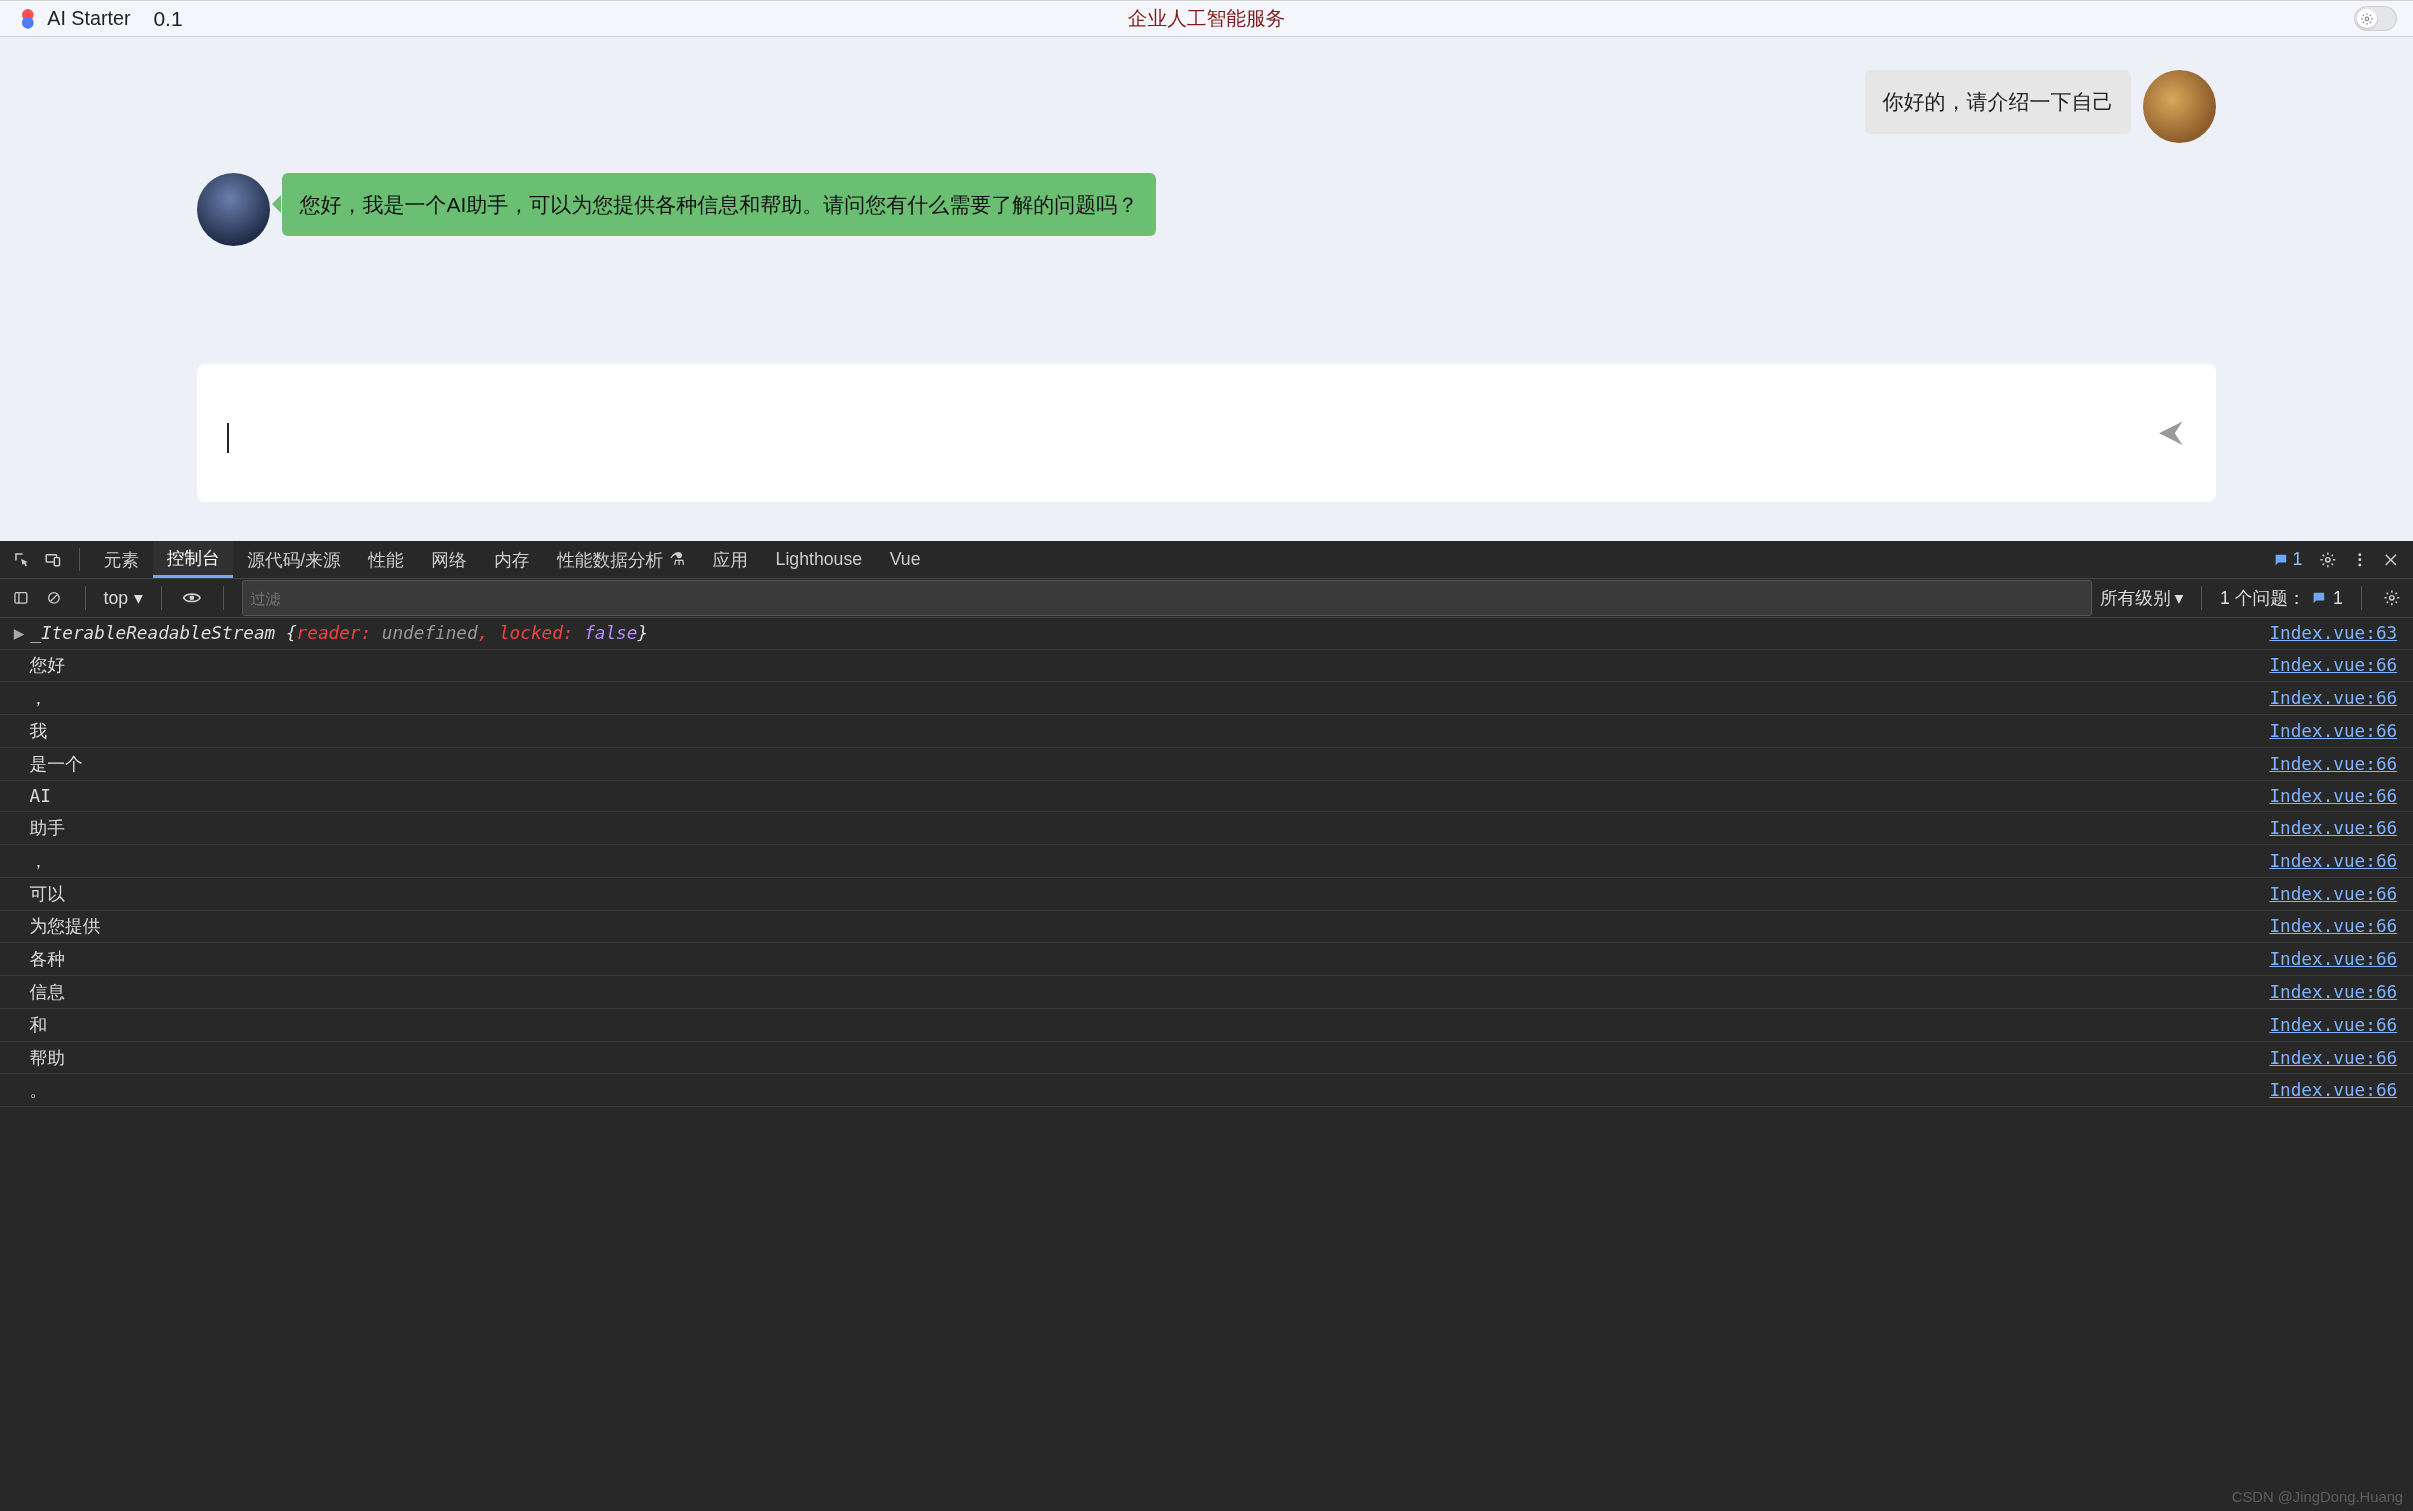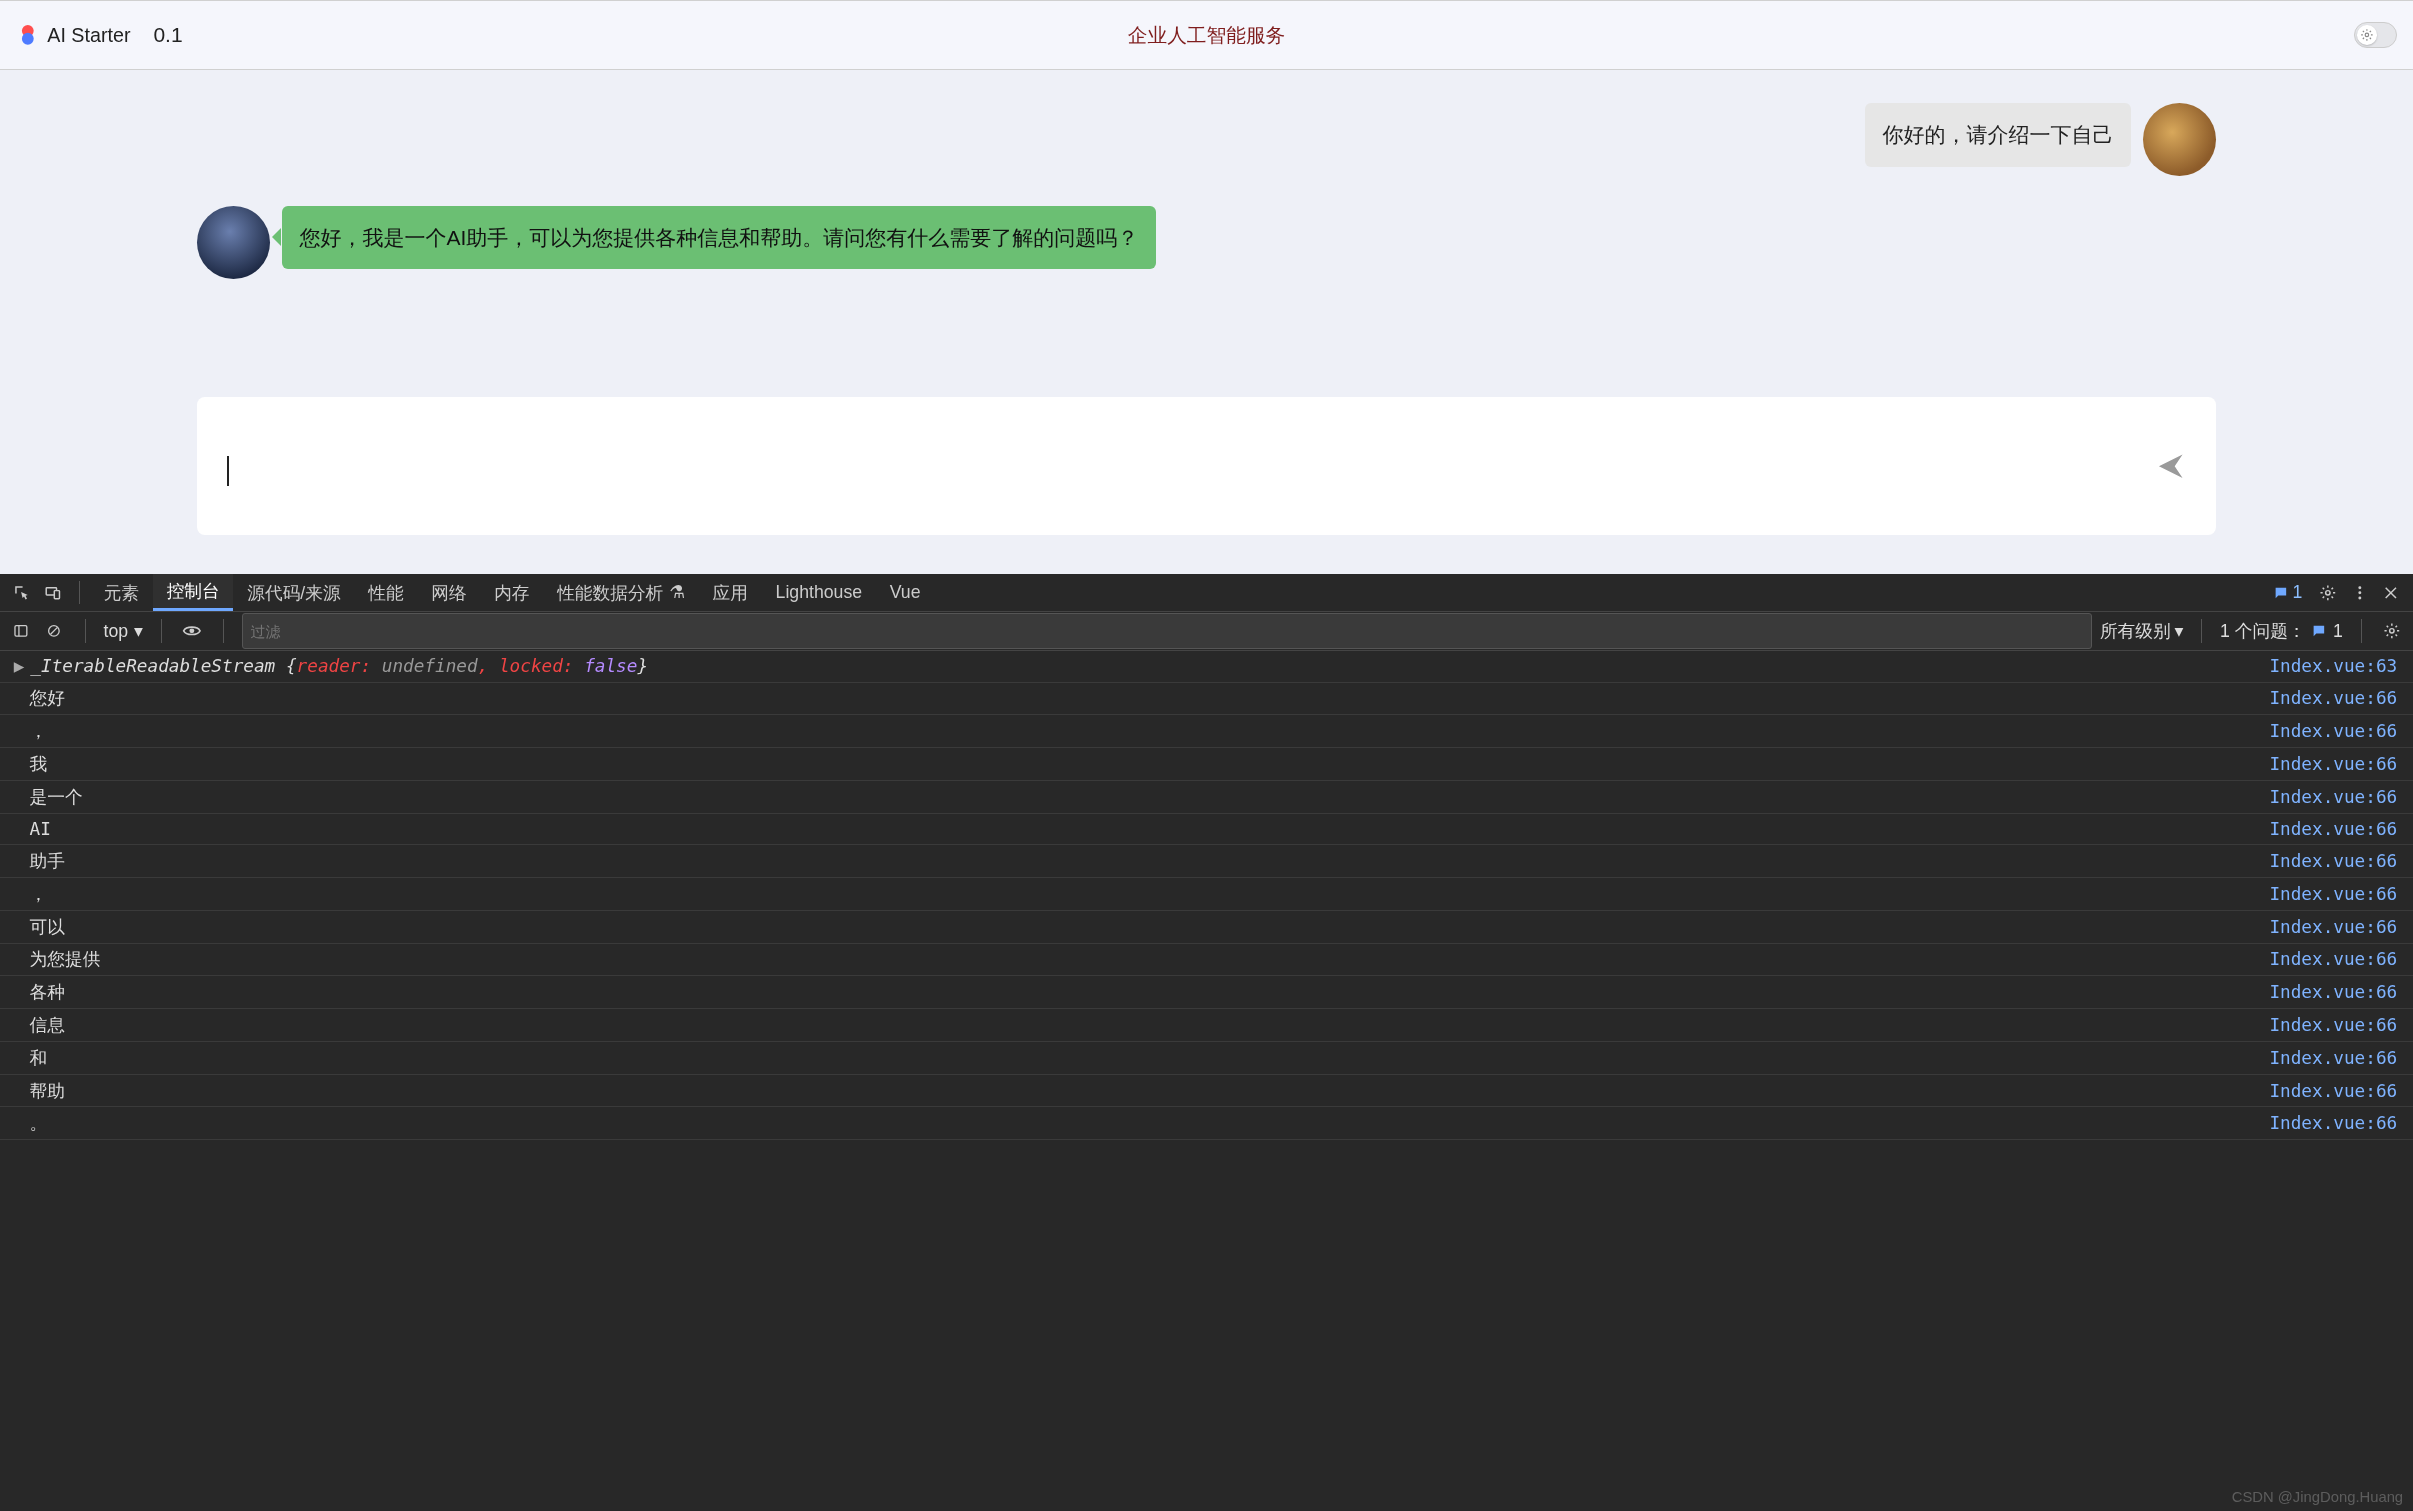--- a/index.html
+++ b/index.html
@@ -1,19 +1,19 @@
 <!DOCTYPE html>
 <html><head>
 <meta charset="utf-8">
 <style>
 * { margin: 0; padding: 0; box-sizing: border-box; }
 body { font-family: -apple-system, "Helvetica Neue", Arial, sans-serif; background: #eef0f7; height: 100vh; display: flex; flex-direction: column; overflow: hidden; }
 
 
-.app-header { background: #f5f6fc; border-top: 1px solid #d0d0d0; border-bottom: 1px solid #d0d0d0; height: 70px; display: flex; align-items: center; padding: 0 15.8px; position: relative; }
+.app-header { background: #f5f6fc; border-top: 1px solid #d0d0d0; border-bottom: 1px solid #d0d0d0; height: 37px; display: flex; align-items: center; padding: 0 15.8px; position: relative; }
 .logo { width: 23.6px; height: 23.6px; margin-right: 7.9px; }
 .app-name { font-size: 19.7px; font-weight: 400; color: #222; }
 .app-version { font-size: 21px; color: #222; margin-left: 23px; }
 .app-title-center { position: absolute; left: 50%; transform: translateX(-50%); font-size: 19.7px; color: #7f1d1d; }
 .header-toggle { margin-left: auto; width: 43px; height: 25.6px; border-radius: 13.8px; background: #e5e6ea; border: 1px solid #ccc; display: flex; align-items: center; justify-content: flex-start; padding: 2px; cursor: pointer; }
 .header-toggle .knob { width: 19.7px; height: 19.7px; border-radius: 50%; background: #fff; box-shadow: 0 1px 2px rgba(0,0,0,0.2); display: flex; align-items: center; justify-content: center; color: #888; }
 
 
 .chat-wrap { flex: 0 0 auto; padding: 23.6px 0 0 0; }
 .msg-row { display: flex; align-items: flex-start; margin: 9.9px 197px 29.6px 197px; }
@@ -44,21 +44,21 @@
 .dt-toolbar { display:flex; align-items:center; height:39px; border-bottom:1px solid #444; padding:0 7.9px; gap:7.9px; }
 .dt-toolbar .icon-btn { width:25.6px; height:25.6px; display:flex; align-items:center; justify-content:center; color:#ccc; cursor:pointer; }
 .context-sel { display:flex; align-items:center; gap:5.9px; color:#ddd; cursor:pointer; }
 .filter-input { flex:1; background:#3a3a3a; border:1px solid #555; border-radius:3px; height:36px; color:#ddd; padding:0 7.9px; font-size:15px; }
 .levels { color:#ddd; display:flex; align-items:center; gap:3.9px; cursor:pointer; }
 .issues { color:#ddd; display:flex; align-items:center; gap:5.9px; }
 .console-body { flex:1; overflow-y:auto; font-family: Menlo, Consolas, monospace; font-size:17.7px; }
 .log-row { display:flex; justify-content:space-between; align-items:center; padding:3.9px 15.8px 3.9px 29.6px; border-bottom:1px solid #3a3a3a; min-height:31.5px; }
 .log-row.first { padding-left: 13.8px; }
 .log-text { color:#ddd; white-space: pre; }
-.log-link { color:#7fb3ff; cursor:pointer; font-family: Menlo, Consolas, monospace; }
+.log-link { color:#7fb3ff; text-decoration: underline; cursor:pointer; font-family: Menlo, Consolas, monospace; }
 .tok-disclosure { color:#aaa; margin-right:5.9px; }
 .tok-class { color:#ddd; font-style: italic; }
 .tok-brace { color:#ddd; font-style: italic; }
 .tok-prop { color:#ef4444; font-style: italic; }
 .tok-undef { color:#999; font-style: italic; }
 .tok-bool { color:#b58bff; font-style: italic; }
 .watermark { position: absolute; right: 9.9px; bottom: 5.9px; color:#888; font-size: 14.8px; opacity:.55; pointer-events:none; }
 svg { display:block; }
 </style>
 </head>

